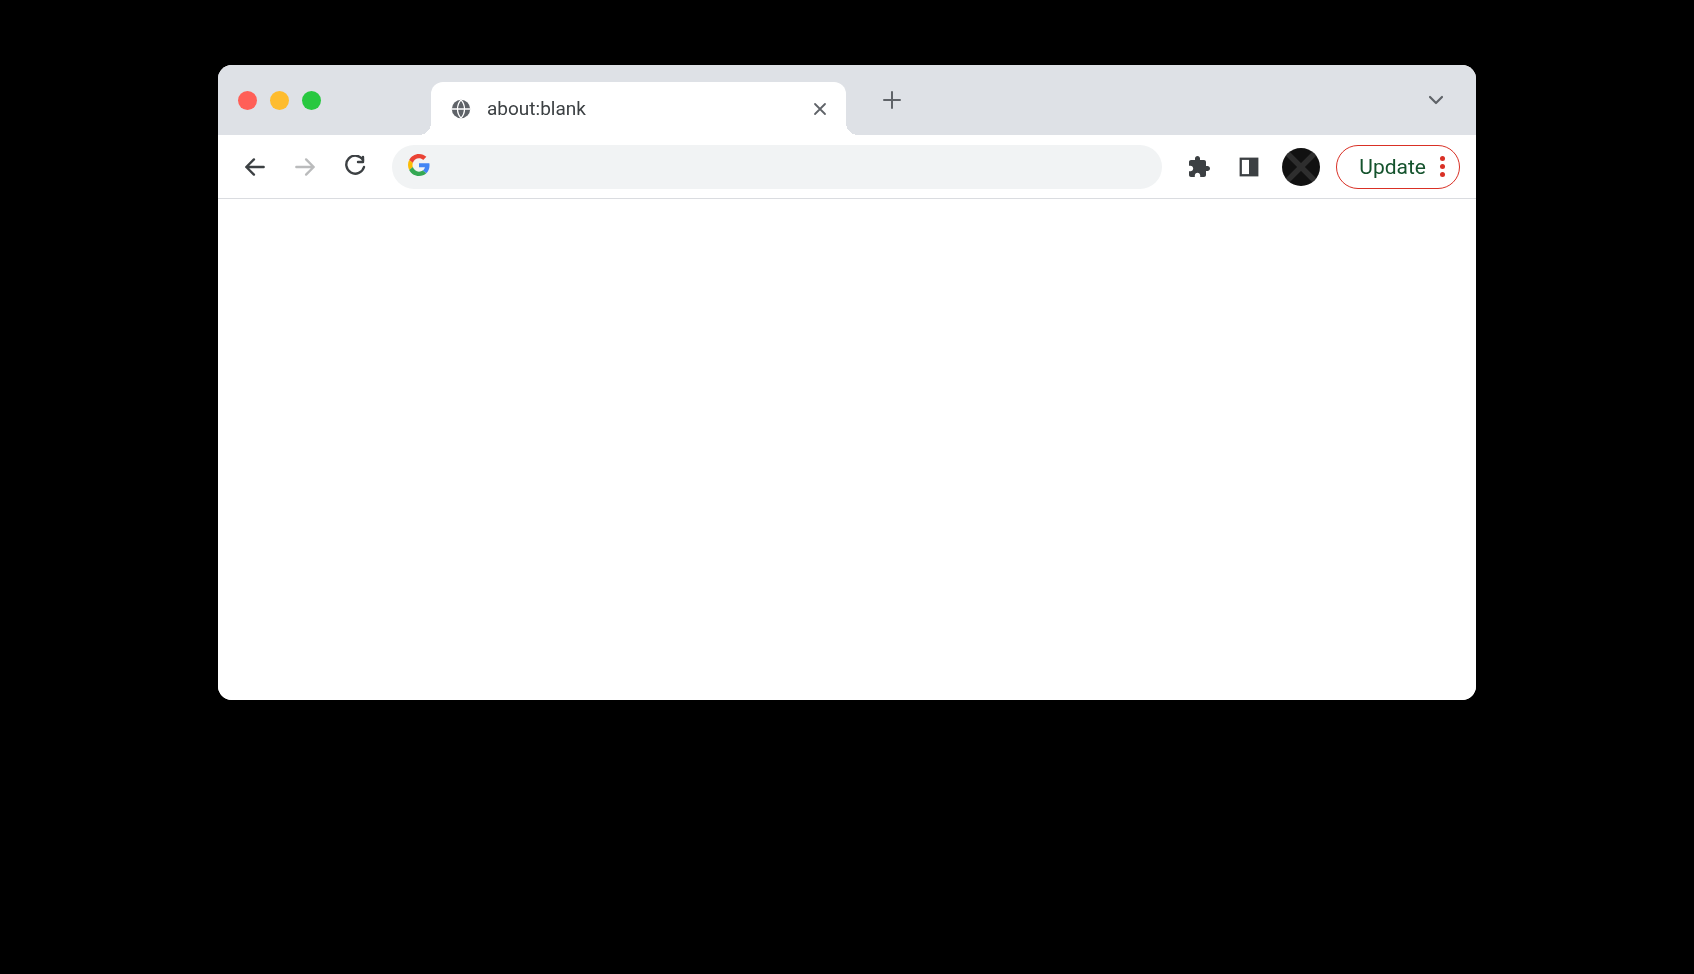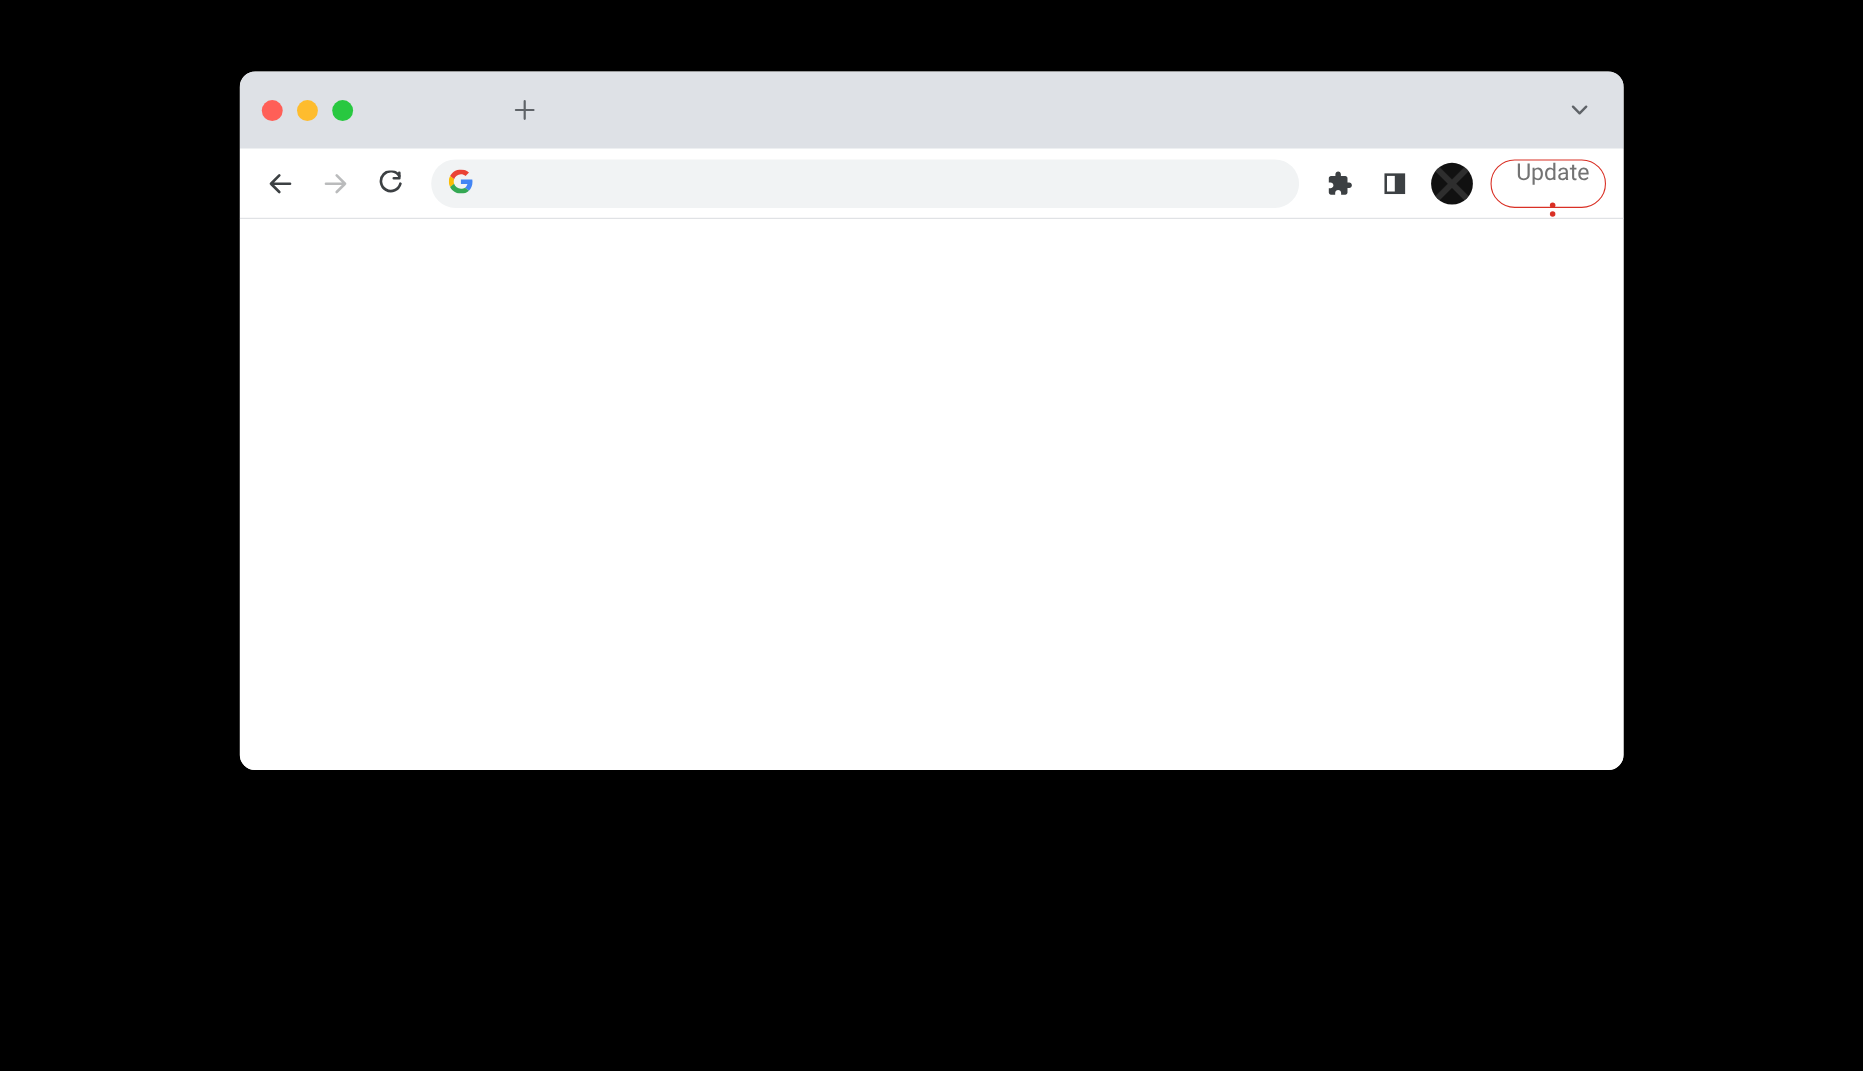--- a/index.html
+++ b/index.html
@@ -189,23 +189,22 @@
     }
     .update-chip {
       height: 44px;
       border: 1.5px solid #d93025;
       border-radius: 22px;
       display: flex;
       align-items: center;
       padding: 0 14px 0 22px;
       gap: 14px;
       cursor: pointer;
-      color: #737373;
+      color: #14532d;
       margin-left: 4px;
-      flex-direction: column;
     }
     .update-label {
       font-size: 21px;
       font-weight: 400;
     }
     .kebab {
       display: flex;
       flex-direction: column;
       gap: 3px;
     }
@@ -225,20 +224,34 @@
 
 <div class="browser-window">
 
   <div class="tab-strip">
     <div class="traffic-lights">
       <div class="traffic-light tl-red"></div>
       <div class="traffic-light tl-yellow"></div>
       <div class="traffic-light tl-green"></div>
     </div>
 
+    <div class="tab">
+      <span class="tab-favicon">
+        <svg width="22" height="22" viewBox="0 0 24 24" fill="none" stroke="#5f6368" stroke-width="2">
+          <circle cx="12" cy="12" r="10" fill="#5f6368" stroke="none"></circle>
+          <path d="M2 12h20M12 2a15 15 0 010 20M12 2a15 15 0 000 20" stroke="#fff" stroke-width="1.4" fill="none"></path>
+        </svg>
+      </span>
+      <span class="tab-title">about:blank</span>
+      <span class="tab-close">
+        <svg width="16" height="16" viewBox="0 0 16 16">
+          <path d="M3 3l10 10M13 3L3 13" stroke="#5f6368" stroke-width="1.8" stroke-linecap="round"></path>
+        </svg>
+      </span>
+    </div>
 
     <div class="new-tab">
       <svg width="20" height="20" viewBox="0 0 20 20">
         <path d="M10 2v16M2 10h16" stroke="#5f6368" stroke-width="2" stroke-linecap="round"></path>
       </svg>
     </div>
 
     <div class="tablist-dropdown">
       <svg width="20" height="20" viewBox="0 0 20 20">
         <path d="M4 7l6 6 6-6" stroke="#5f6368" stroke-width="2.2" fill="none" stroke-linecap="round" stroke-linejoin="round"></path>

